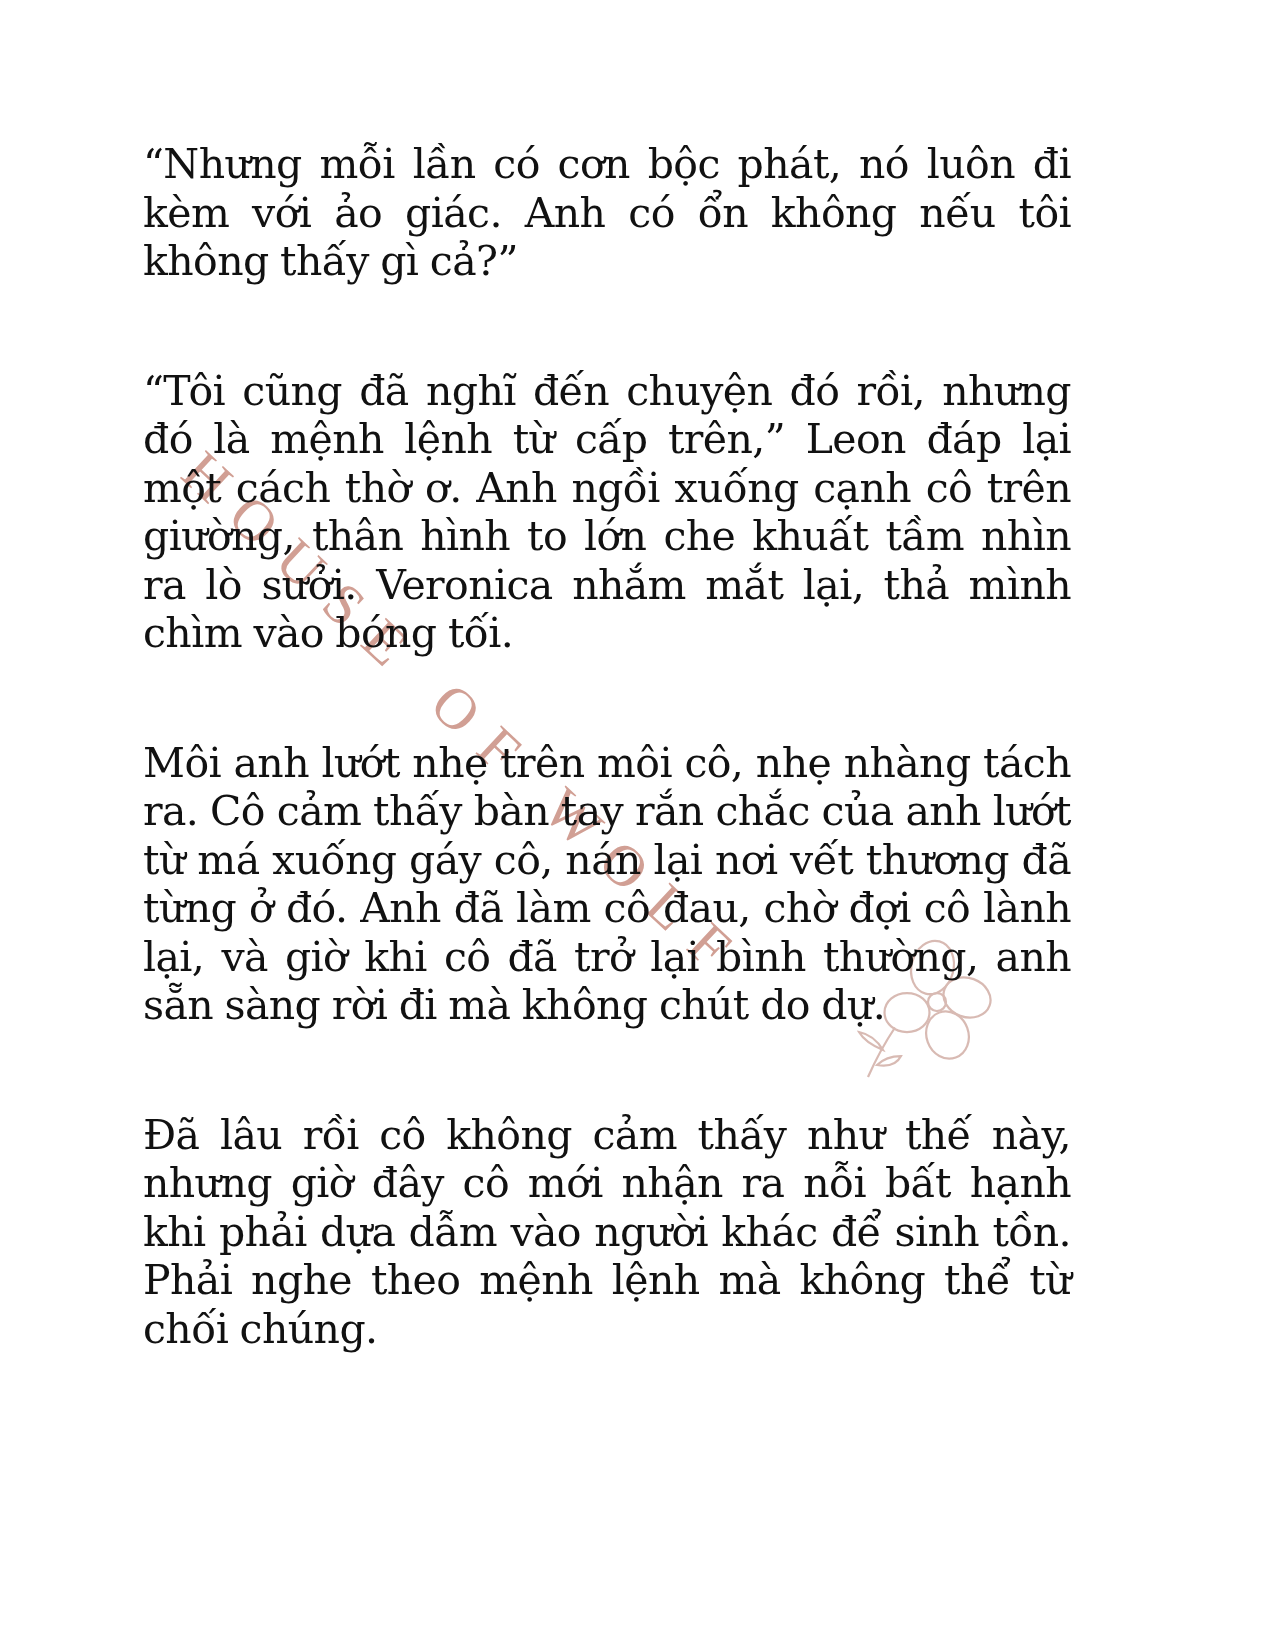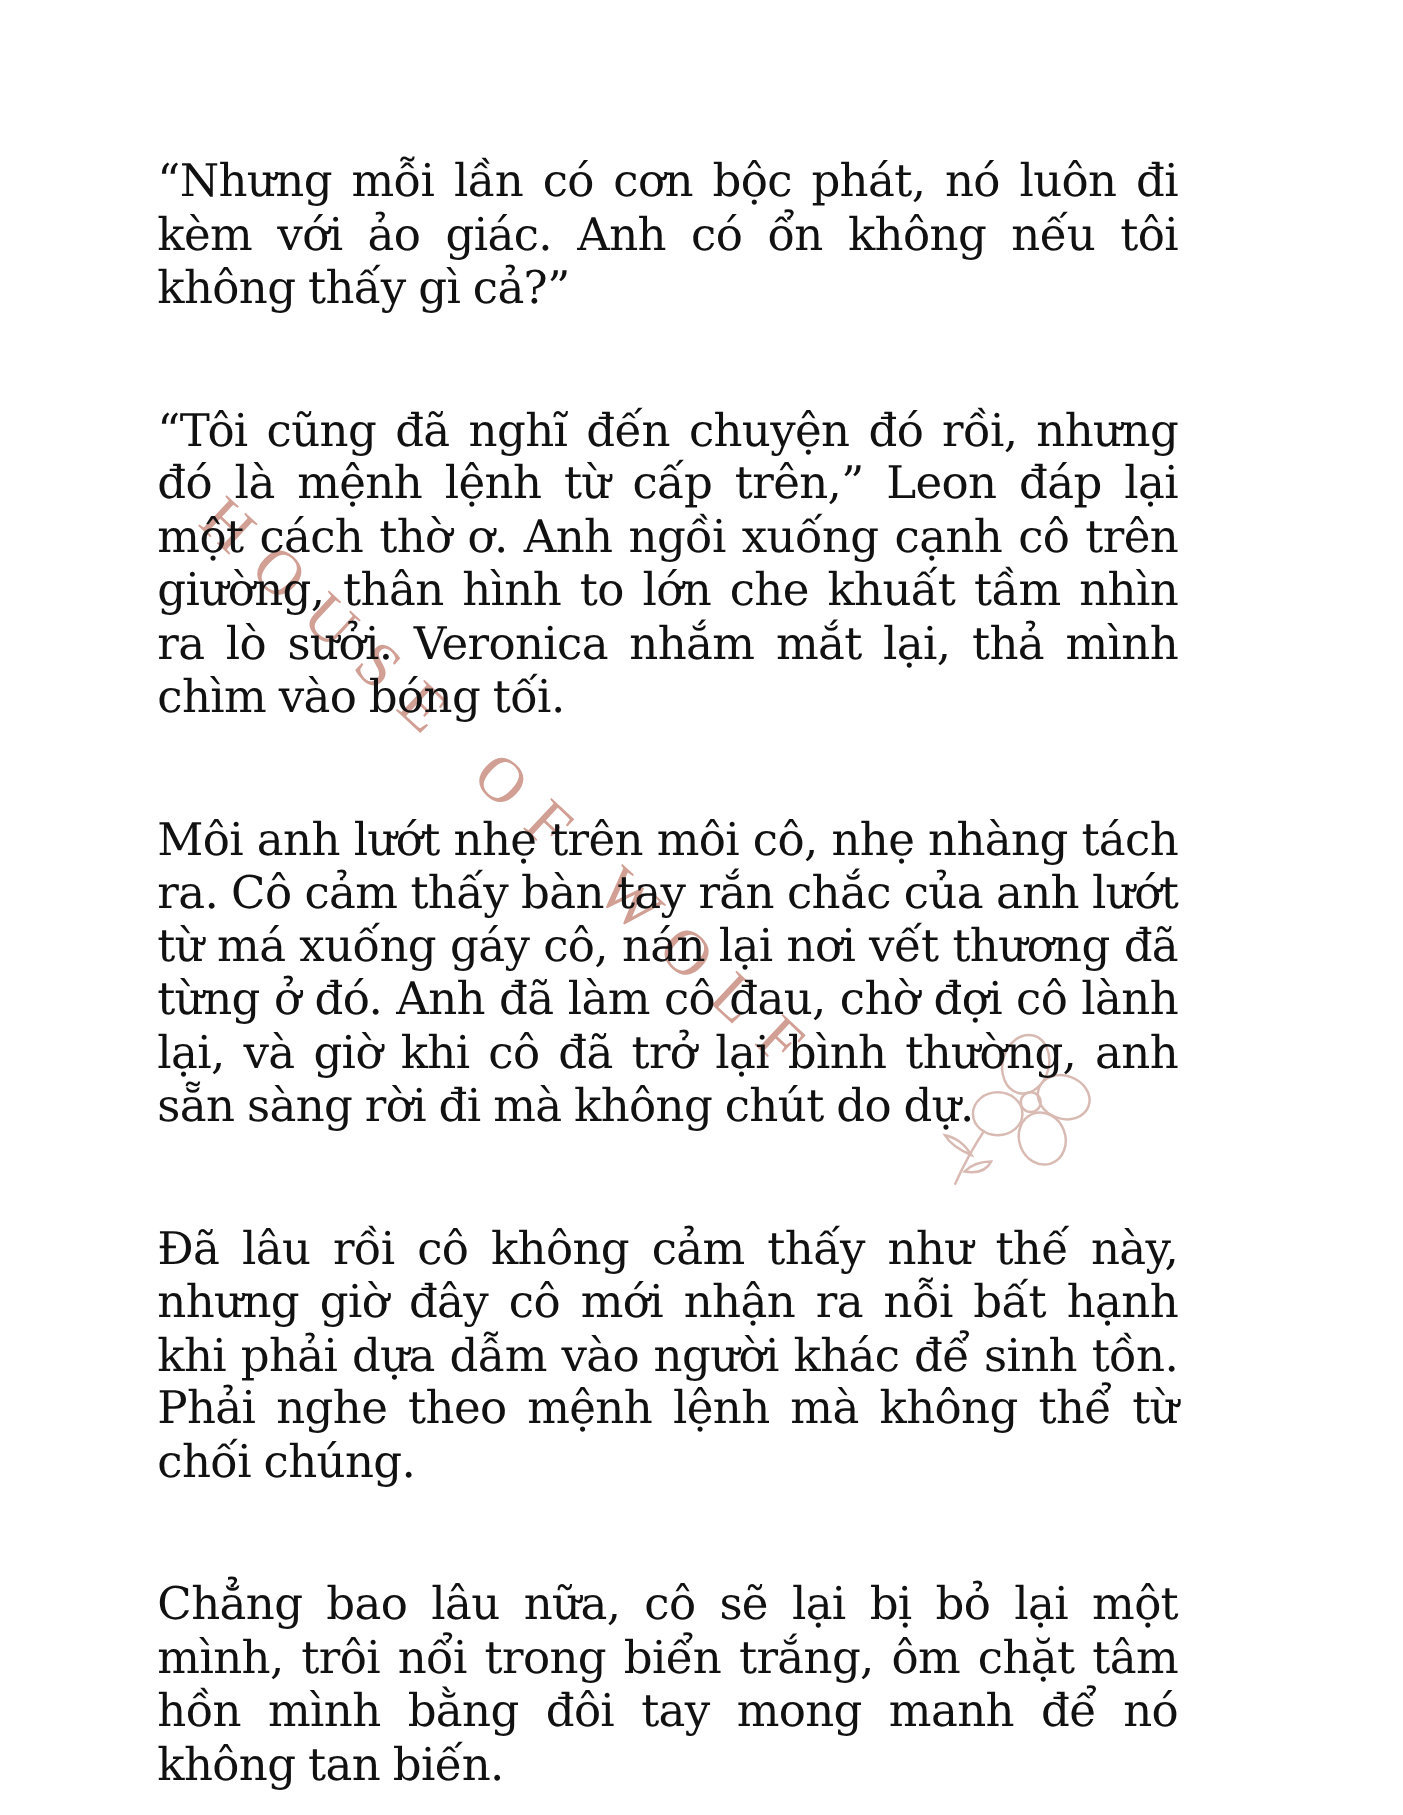--- a/index.html
+++ b/index.html
@@ -31,21 +31,20 @@
 </style>
 </head>
 <body>
 
 <div class="page">
   <div class="content">
     <p class="para">“Nhưng mỗi lần có cơn bộc phát, nó luôn đi kèm với ảo giác. Anh có ổn không nếu tôi không thấy gì cả?”</p>
     <p class="para">“Tôi cũng đã nghĩ đến chuyện đó rồi, nhưng đó là mệnh lệnh từ cấp trên,” Leon đáp lại một cách thờ ơ. Anh ngồi xuống cạnh cô trên giường, thân hình to lớn che khuất tầm nhìn ra lò sưởi. Veronica nhắm mắt lại, thả mình chìm vào bóng tối.</p>
     <p class="para">Môi anh lướt nhẹ trên môi cô, nhẹ nhàng tách ra. Cô cảm thấy bàn tay rắn chắc của anh lướt từ má xuống gáy cô, nán lại nơi vết thương đã từng ở đó. Anh đã làm cô đau, chờ đợi cô lành lại, và giờ khi cô đã trở lại bình thường, anh sẵn sàng rời đi mà không chút do dự.</p>
     <p class="para">Đã lâu rồi cô không cảm thấy như thế này, nhưng giờ đây cô mới nhận ra nỗi bất hạnh khi phải dựa dẫm vào người khác để sinh tồn. Phải nghe theo mệnh lệnh mà không thể từ chối chúng.</p>
-    <p class="para">Chẳng bao lâu nữa, cô sẽ lại bị bỏ lại một mình, trôi nổi trong biển trắng, ôm chặt tâm hồn mình bằng đôi tay mong manh để nó không tan biến.</p>
   </div>
 
   <div class="watermark">HOUSE OF WOLF</div>
 
   <svg class="flower" viewBox="0 0 100 100">
     <g fill="none" stroke="#b98376" stroke-width="1.5">
       <ellipse cx="55" cy="25" rx="14" ry="18" transform="rotate(15 55 25)"></ellipse>
       <ellipse cx="78" cy="45" rx="16" ry="13" transform="rotate(20 78 45)"></ellipse>
       <ellipse cx="65" cy="70" rx="14" ry="16" transform="rotate(-20 65 70)"></ellipse>
       <ellipse cx="38" cy="55" rx="15" ry="13"></ellipse>

